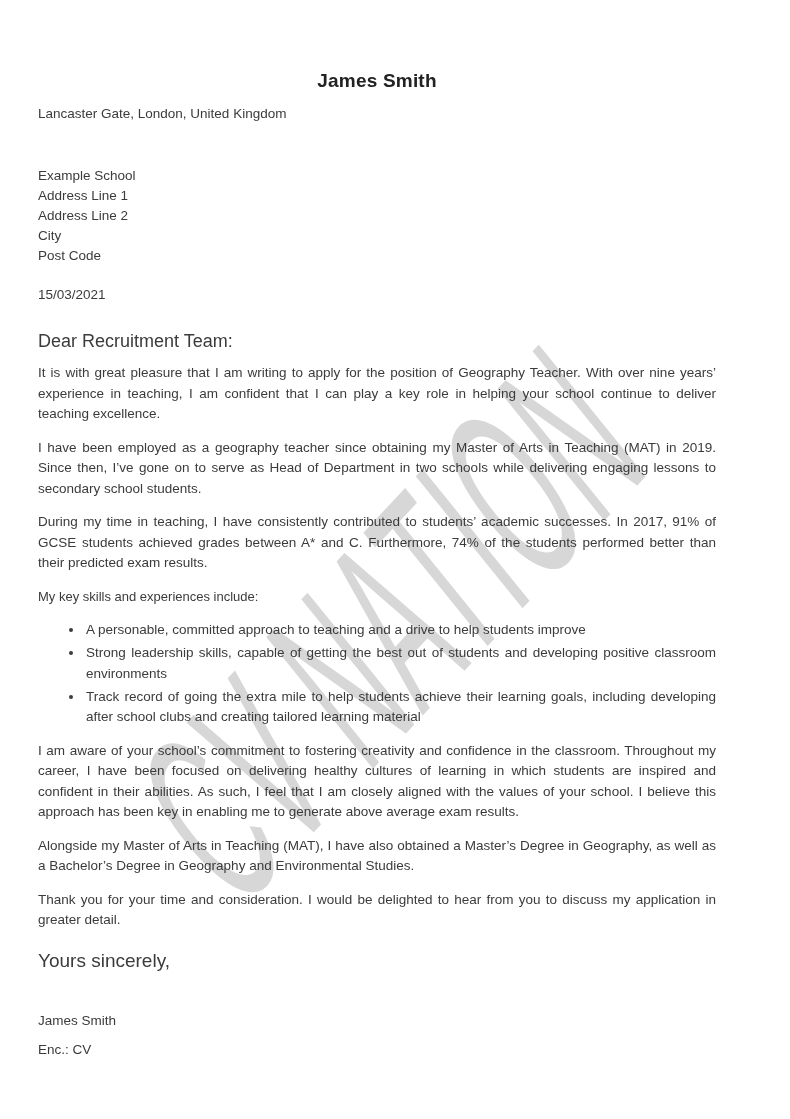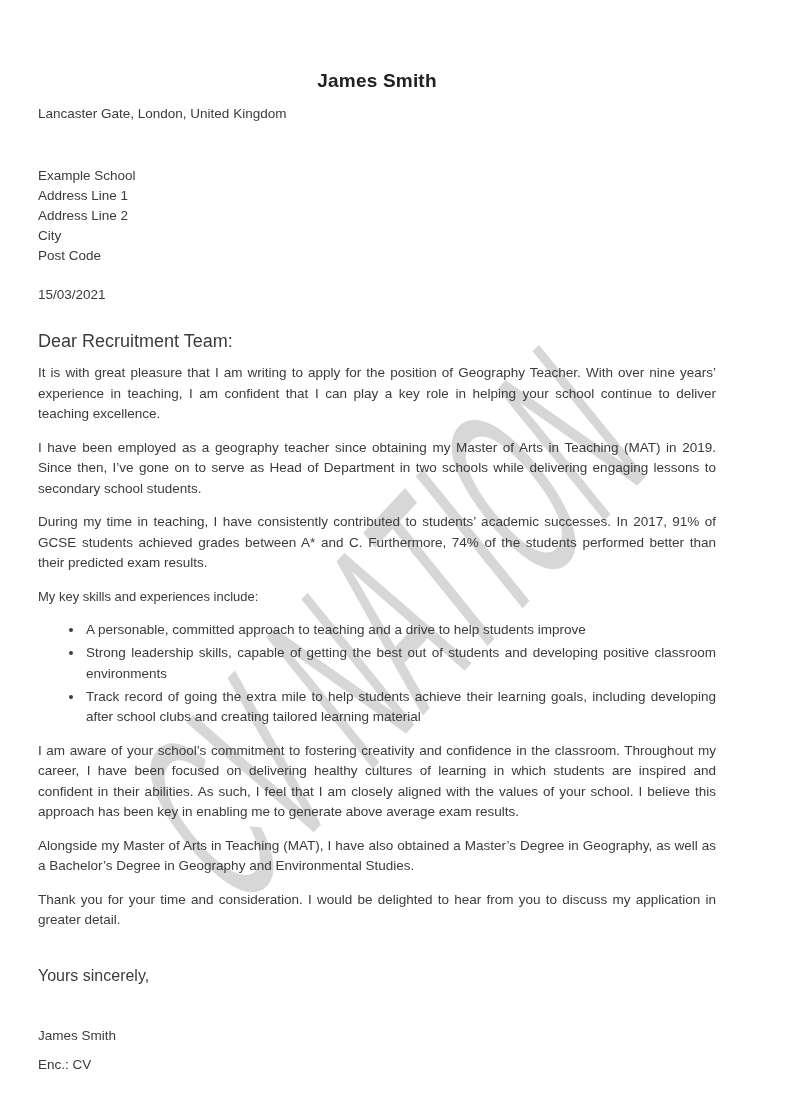--- a/index.html
+++ b/index.html
@@ -79,22 +79,22 @@
     padding-left: 46px;
     font-size: 13.5px;
   }
   ul.skills-list li {
     line-height: 20.5px;
     margin-bottom: 2.5px;
     padding-left: 2px;
     text-align: justify;
   }
   .signoff {
-    margin-top: 35px;
-    font-size: 16px;
+    margin-top: 20px;
+    font-size: 19px;
     line-height: 20px;
   }
   .signature {
     margin-top: 40px;
     font-size: 13.5px;
     line-height: 20px;
   }
   .enclosure {
     margin-top: 9px;
     font-size: 13.5px;

